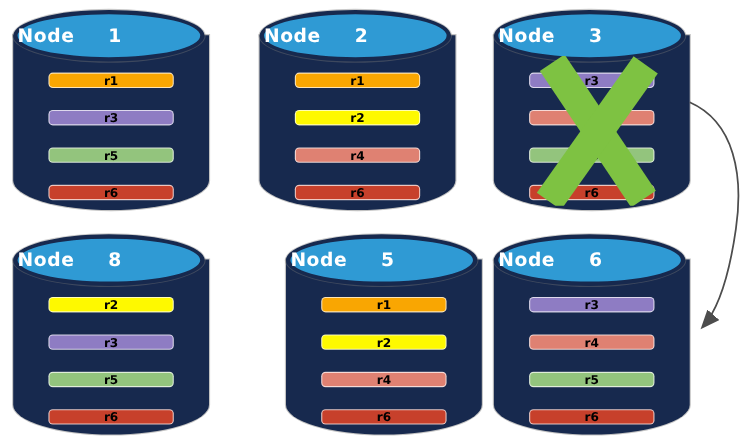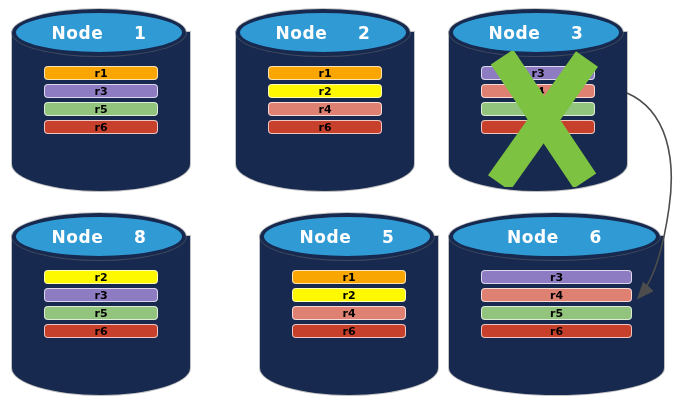--- a/index.html
+++ b/index.html
@@ -23,31 +23,31 @@
     border-radius:0 0 50% 50% / 0 0 27px 27px;
     box-shadow:0 0 0 1px rgba(120,120,120,.45);
   }
   .cyl-top{
     position:absolute;top:0;left:0;right:4px;height:47px;
     background:var(--blue);
     border:4px solid var(--navy);
     border-radius:50%;
     box-sizing:border-box;
     box-shadow:0 0 0 1px rgba(120,120,120,.4);
-    display:flex;align-items:center;justify-content:center;
+    display:flex;align-items:center;
     z-index:2;
   }
   .node-title{
     color:#fff;font-weight:bold;font-size:17px;
     word-spacing:9px;letter-spacing:.5px;
     text-align:center;white-space:pre;
   }
   .bars{
     position:absolute;top:57px;left:32px;right:32px;
-    display:flex;flex-direction:column;gap:4px;z-index:3;
+    display:flex;flex-direction:column;gap:20px;z-index:3;
   }
   .bar{
     height:14px;border-radius:4px;
     border:1px solid rgba(255,255,255,.7);
     box-sizing:border-box;
     display:flex;align-items:center;justify-content:center;
     font-weight:bold;font-size:11px;line-height:1;color:#000;
   }
   .fail-x{
     position:absolute;left:37px;top:42px;width:114px;height:136px;
@@ -125,21 +125,21 @@
         <span class="node-title">Node  5</span>
       </div>
       <div class="bars">
           <div class="bar" style="background: rgb(249, 166, 2);">r1</div>
           <div class="bar" style="background: rgb(254, 249, 0);">r2</div>
           <div class="bar" style="background: rgb(223, 129, 114);">r4</div>
           <div class="bar" style="background: rgb(199, 64, 43);">r6</div>
         </div>
 
     </div>
-      <div class="node" style="left: 449px; top: 213px; padding-left: 37px;">
+      <div class="node" style="left: 449px; top: 213px;">
       <div class="cyl-body"></div>
       <div class="cyl-top">
         <span class="node-title">Node  6</span>
       </div>
       <div class="bars">
           <div class="bar" style="background: rgb(142, 124, 195);">r3</div>
           <div class="bar" style="background: rgb(223, 129, 114);">r4</div>
           <div class="bar" style="background: rgb(147, 196, 125);">r5</div>
           <div class="bar" style="background: rgb(199, 64, 43);">r6</div>
         </div>

